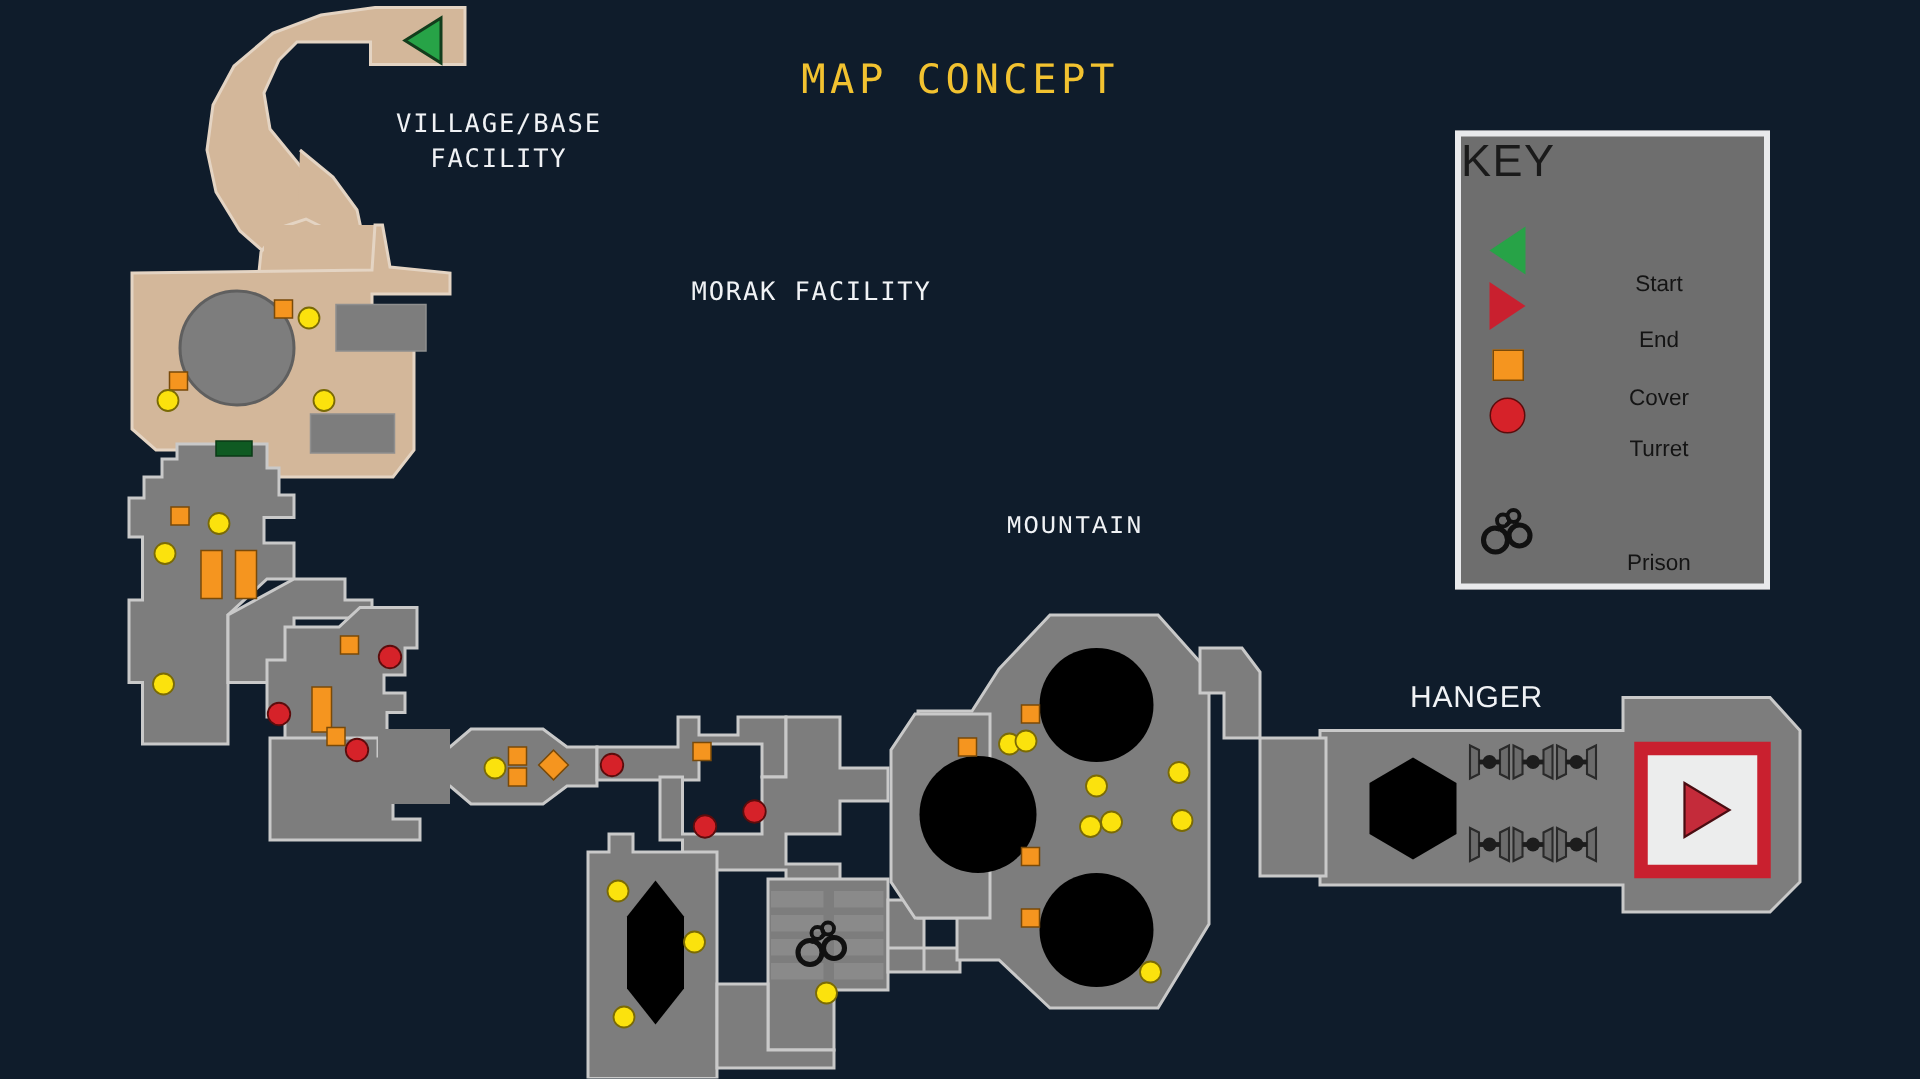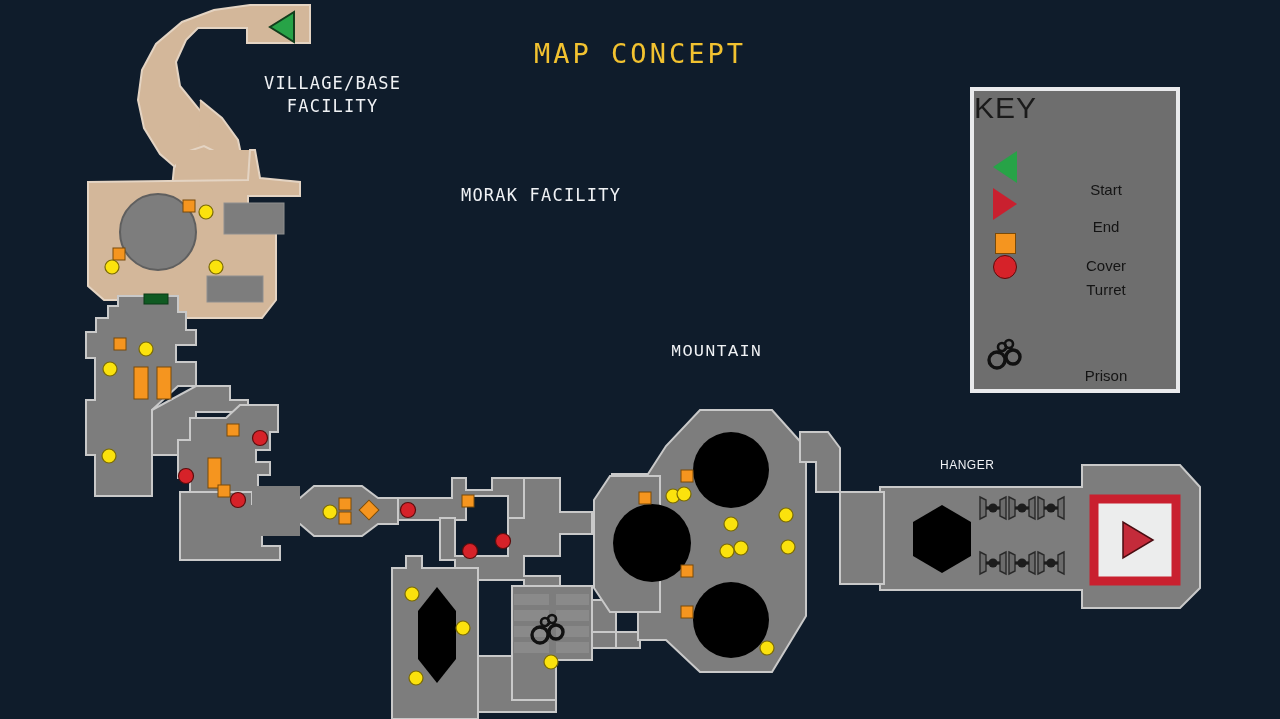--- a/index.html
+++ b/index.html
@@ -194,21 +194,21 @@
       <polygon points="942,505 971,522 971,556 942,573 913,556 913,522" fill="#000000"></polygon>
     </g>
   </svg>
 
   <div id="title">MAP CONCEPT</div>
 
   <div class="map-label" style="left:264px; top:72px;">VILLAGE/BASE
 FACILITY</div>
   <div class="map-label" style="left:461px; top:184px;">MORAK FACILITY</div>
   <div class="map-label" style="left:671px; top:340px;font-family:Liberation Mono, monospace;">MOUNTAIN</div>
-  <div class="map-label" style="left:940px; top:454px; font-family:'Liberation Sans',sans-serif; letter-spacing:0.5px; font-size:12px;">HANGER</div>
+  <div class="map-label" style="left:940px; top:454px; font-family:'Liberation Sans',sans-serif; letter-spacing:0.5px; font-size:20px;">HANGER</div>
 
   <svg style="position:absolute;left:0;top:0;" width="1280" height="719">
     <g id="markers-layer">
         <rect x="144" y="294" width="24" height="10" fill="#0f5a22" stroke="#0a3a16" stroke-width="1"></rect>
         <rect x="134" y="367" width="14" height="32" fill="#f5951f" stroke="#7a4a08" stroke-width="1"></rect>
         <rect x="157" y="367" width="14" height="32" fill="#f5951f" stroke="#7a4a08" stroke-width="1"></rect>
         <rect x="208" y="458" width="13" height="30" fill="#f5951f" stroke="#7a4a08" stroke-width="1"></rect>
         <rect x="183" y="200" width="12" height="12" fill="#f5951f" stroke="#7a4a08" stroke-width="1"></rect>
         <rect x="113" y="248" width="12" height="12" fill="#f5951f" stroke="#7a4a08" stroke-width="1"></rect>
         <rect x="114" y="338" width="12" height="12" fill="#f5951f" stroke="#7a4a08" stroke-width="1"></rect>
@@ -311,21 +311,21 @@
           <div class="tri-right"></div>
         </div>
       <div class="key-text">End</div>
     </div>
     <div class="key-row" style="top:134px;">
       <div class="key-sym">
           <div class="sq-cover"></div>
         </div>
       <div class="key-text">Cover</div>
     </div>
-    <div class="key-row" style="top:158px;">
+    <div class="key-row" style="top:168px;">
       <div class="key-sym">
           <div class="circ-turret"></div>
         </div>
       <div class="key-text">Turret</div>
     </div>
     <div class="key-row" style="top:244px;">
       <div class="key-sym">
         <svg width="40" height="34" viewBox="0 0 40 34">
           <circle cx="12" cy="24" r="8" fill="none" stroke="#111" stroke-width="3.4"></circle>
           <circle cx="28" cy="21" r="7" fill="none" stroke="#111" stroke-width="3.4"></circle>

